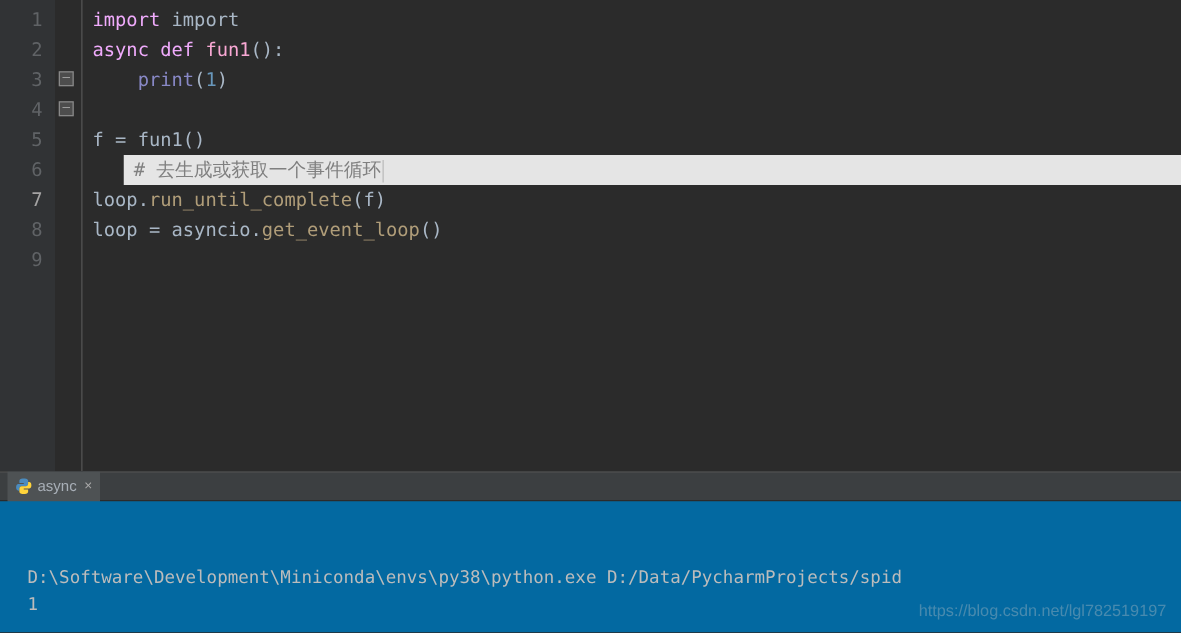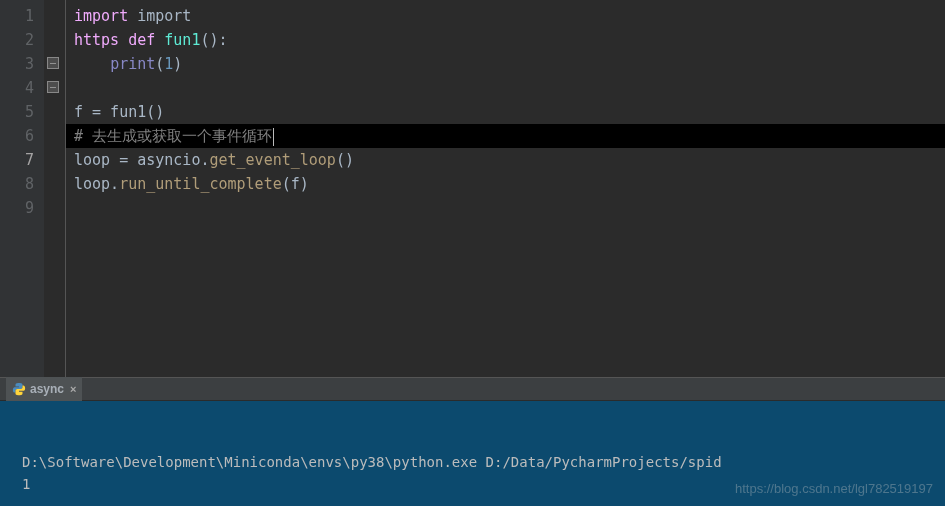--- a/index.html
+++ b/index.html
@@ -62,25 +62,26 @@
   position: relative;
 }
 .code-line {
   height: 24px;
   line-height: 24px;
   white-space: pre;
   padding-left: 8px;
   color: #A9B7C6;
 }
 .code-line.hl {
-  background: #000000;
+  background: #e5e5e5;
+  margin-left: 33px;
 }
 .c-comment { color: #808080; }
 .c-kw { color: #f0abfc; }
-.c-fn { color: #5eead4; }
+.c-fn { color: #f9a8d4; }
 .c-call { color: #B09D79; }
 .c-builtin { color: #8888C6; text-align: right; }
 .c-num { color: #6897BB; }
 .caret {
   display: inline-block;
   width: 1px;
   height: 18px;
   background: #bbb;
   vertical-align: middle;
   margin-left: 1px;
@@ -105,30 +106,29 @@
 .py-icon svg { display: block; }
 .console-tab {
   display: flex;
   align-items: center;
   color: #a8afb7;
   font-size: 12px;
   font-family: sans-serif;
   padding: 17px 6px;
   background: #4e5254;
   border-radius: 3px 3px 0 0;
-  font-weight: bold;
 }
 .close-x {
   margin-left: 6px;
   color: #aaa;
   font-size: 11px;
 }
 .console-out {
   flex: 1;
-  background: #0c4a6e;
+  background: #0369a1;
   color: #bcbcbc;
   padding: 6px 12px 0 22px;
   font-size: 14px;
   line-height: 22px;
   white-space: pre;
   overflow: hidden;
   position: relative;
 }
 .watermark {
   position: absolute;
@@ -154,27 +154,27 @@
       <div class="ln current">7</div>
       <div class="ln">8</div>
       <div class="ln">9</div>
     </div>
   <div class="fold-strip" id="fold-strip">
       <div class="fold-icon" style="top: 57px;">–</div>
       <div class="fold-icon" style="top: 81px;">–</div>
     </div>
   <div class="code-area" id="code-area">
       <div class="code-line "><span class="c-kw">import </span><span>import</span></div>
-      <div class="code-line "><span class="c-kw">https def </span><span class="c-fn">fun1</span><span>():</span></div>
+      <div class="code-line "><span class="c-kw">async def </span><span class="c-fn">fun1</span><span>():</span></div>
       <div class="code-line "><span>    </span><span class="c-builtin">print</span><span>(</span><span class="c-num">1</span><span>)</span></div>
       <div class="code-line "></div>
       <div class="code-line "><span>f = fun1()</span></div>
       <div class="code-line hl"><span class="c-comment"># 去生成或获取一个事件循环</span><span class="caret"></span></div>
+      <div class="code-line "><span>loop.</span><span class="c-call">run_until_complete</span><span>(f)</span></div>
       <div class="code-line "><span>loop = asyncio.</span><span class="c-call">get_event_loop</span><span>()</span></div>
-      <div class="code-line "><span>loop.</span><span class="c-call">run_until_complete</span><span>(f)</span></div>
     </div>
 </div>
 
 <div class="console-tabs">
   <div class="console-tab">
     <span class="py-icon">
       <svg viewBox="0 0 16 16" width="14" height="14">
         <path fill="#4B8BBE" d="M7 1c-2 0-3 1-3 2v2h4v1H3c-1 0-2 1-2 3s1 3 2 3h1v-2c0-1 1-2 2-2h4c1 0 2-1 2-2V3c0-1-1-2-3-2H7z"></path>
         <path fill="#FFD43B" d="M9 15c2 0 3-1 3-2v-2H8v-1h5c1 0 2-1 2-3s-1-3-2-3h-1v2c0 1-1 2-2 2H6c-1 0-2 1-2 2v3c0 1 1 2 3 2h2z"></path>
       </svg>

